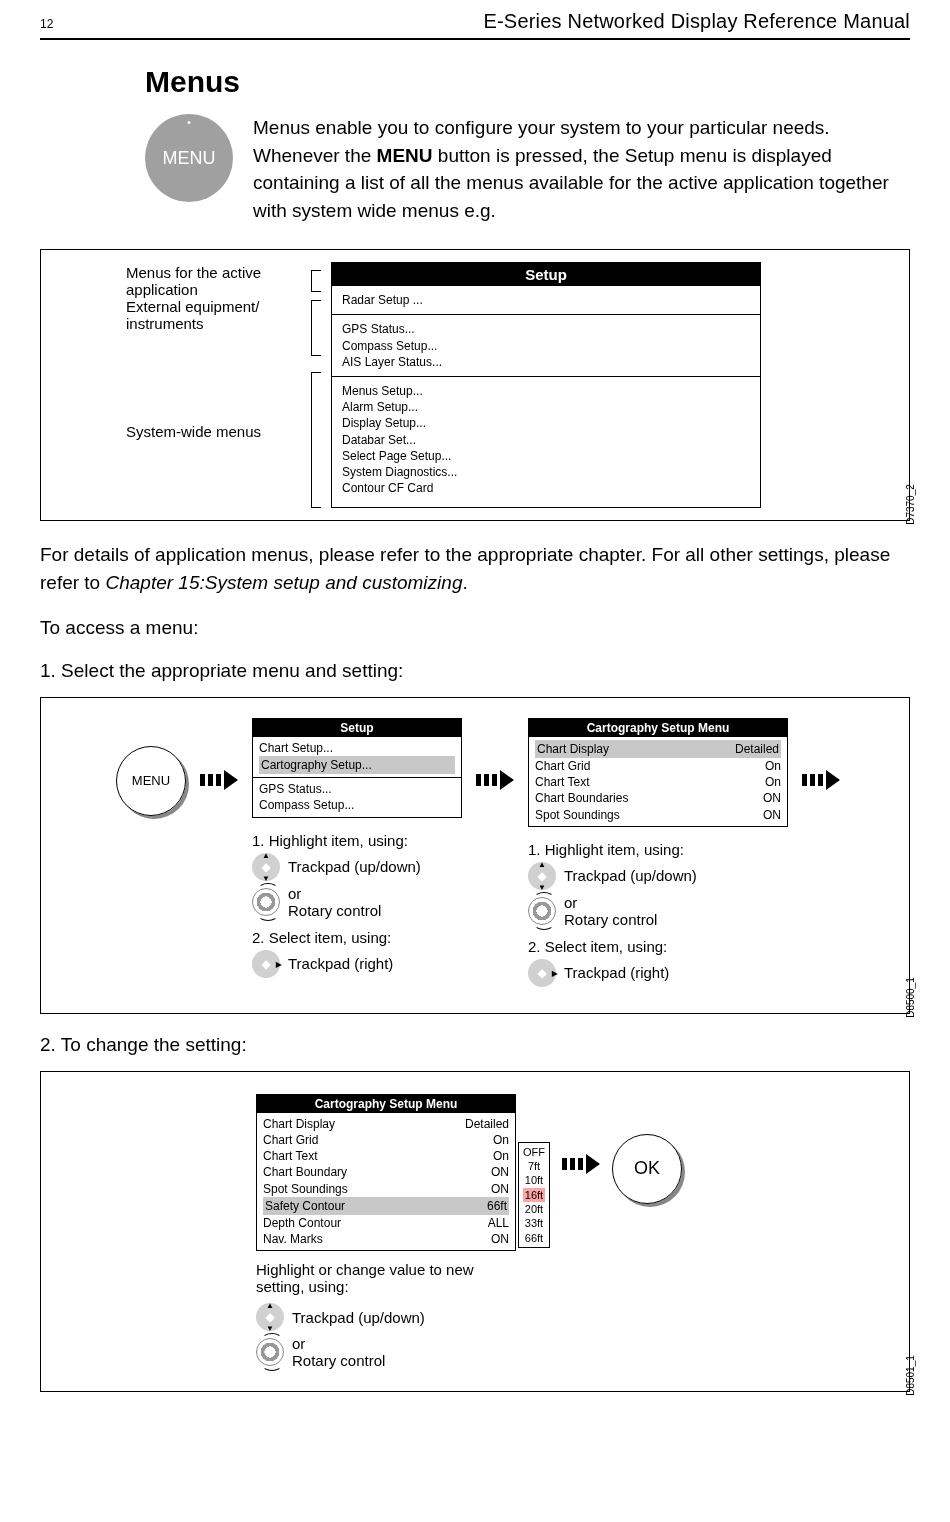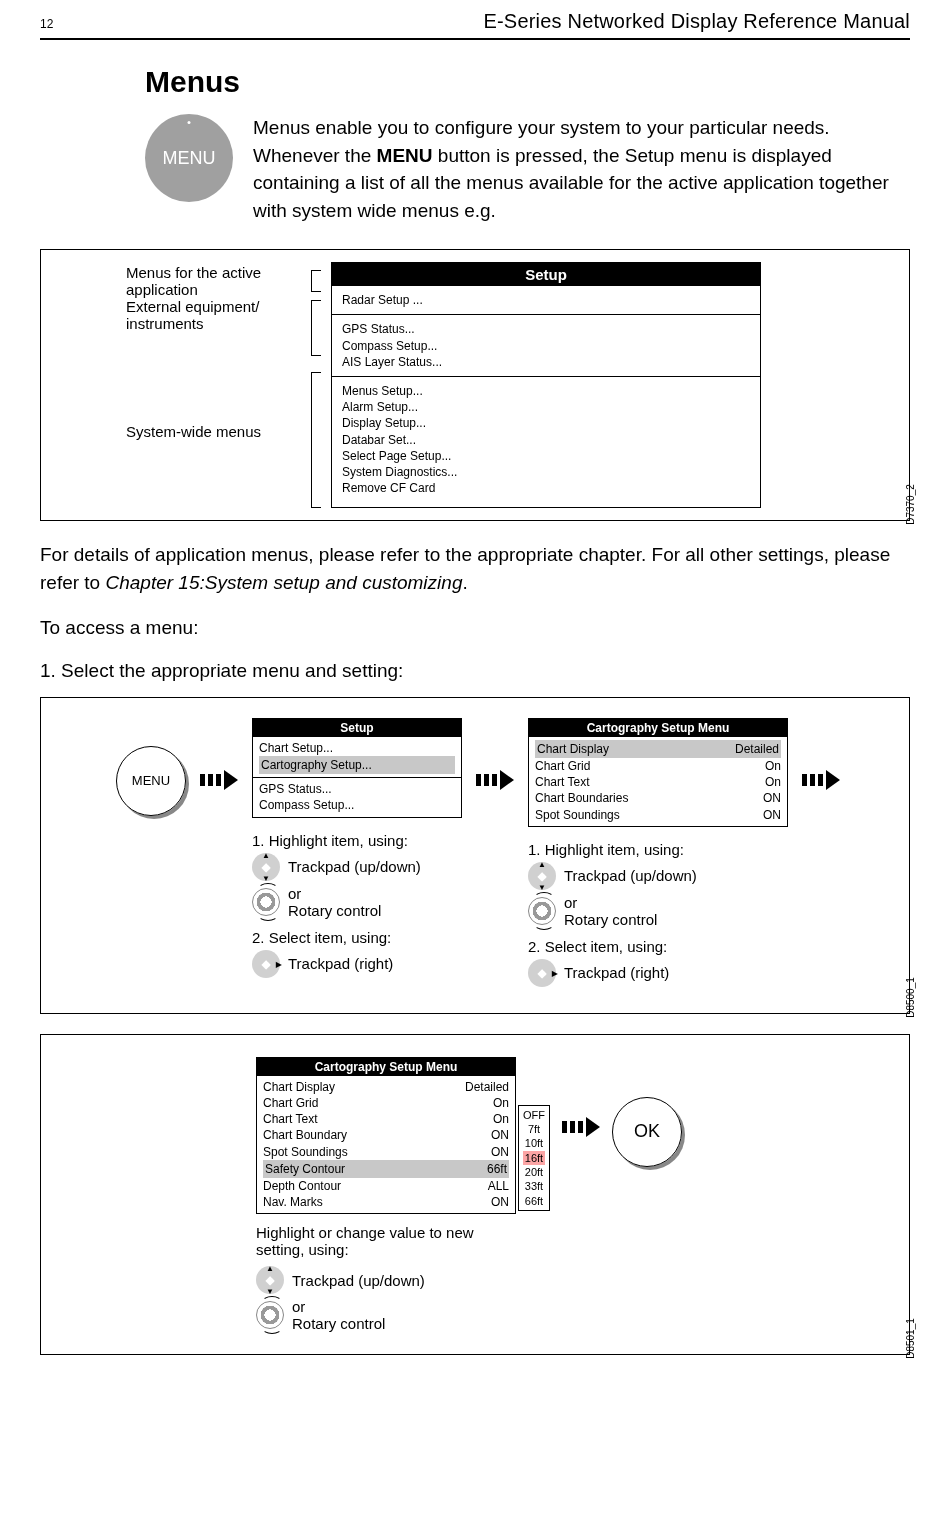--- a/index.html
+++ b/index.html
@@ -300,21 +300,21 @@
           <div>Compass Setup...</div>
           <div>AIS Layer Status...</div>
         </div>
         <div class="setup-group">
           <div>Menus Setup...</div>
           <div>Alarm Setup...</div>
           <div>Display Setup...</div>
           <div>Databar Set...</div>
           <div>Select Page Setup...</div>
           <div>System Diagnostics...</div>
-          <div>Remove CF Card</div>
+          <div>Contour CF Card</div>
         </div>
       </div>
     </div>
   </div>
 
   <p class="body-text">
     <span>For details of application menus, please refer to the appropriate chapter. For all other settings, please refer to </span><i>Chapter 15:System setup and customizing</i><span>.</span>
   </p>
 
   <p class="body-text">To access a menu:</p>
@@ -425,20 +425,21 @@
 
       <div class="arrow-blocks">
         <div class="ab"></div>
           <div class="ab"></div>
           <div class="ab"></div>
           <div class="atri"></div>
       </div>
     </div>
   </div>
 
+  <p class="step-head">2.   To change the setting:</p>
 
   <div class="figure-box">
     <div class="fig-id">D8501_1</div>
     <div class="fig3">
       <div class="fig3-left">
         <div class="mini-panel mini-panel-wide">
           <div class="mini-title">Cartography Setup Menu</div>
           <div class="mini-body">
             <div class="mini-row">
                 <span>Chart Display</span>

